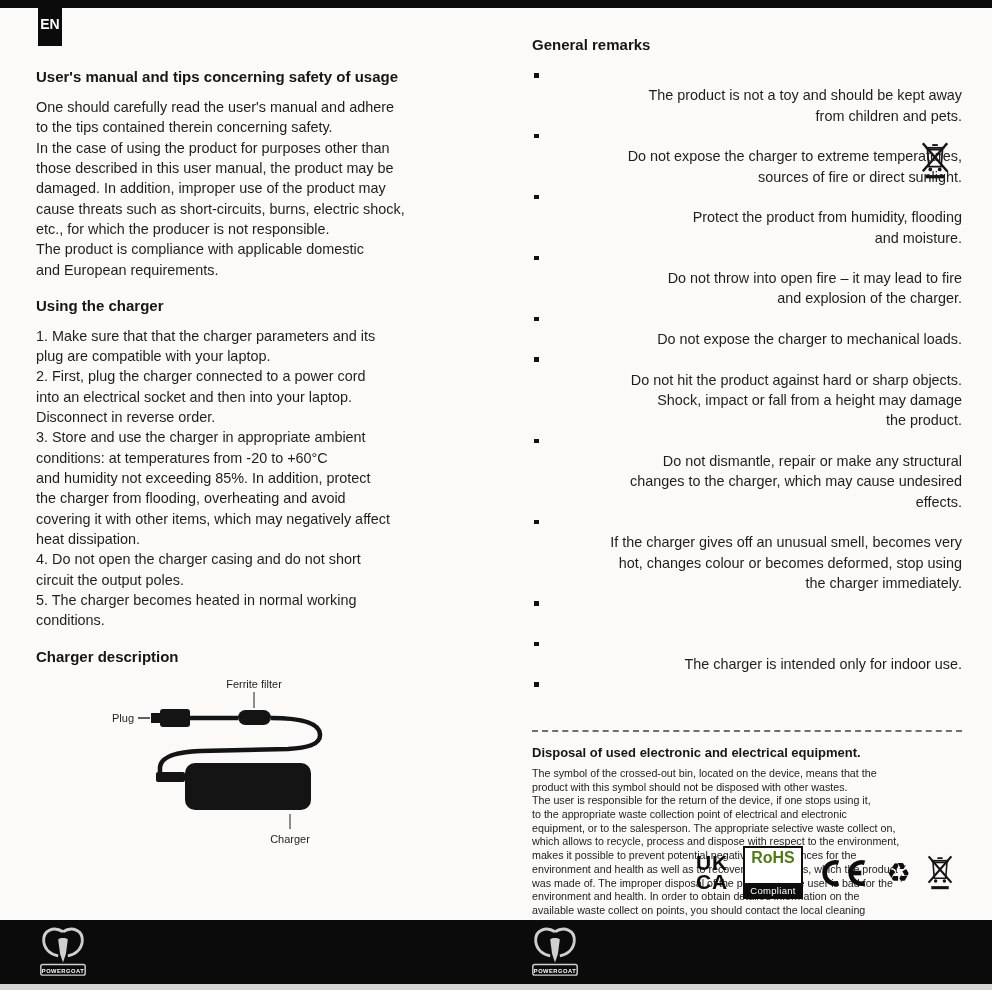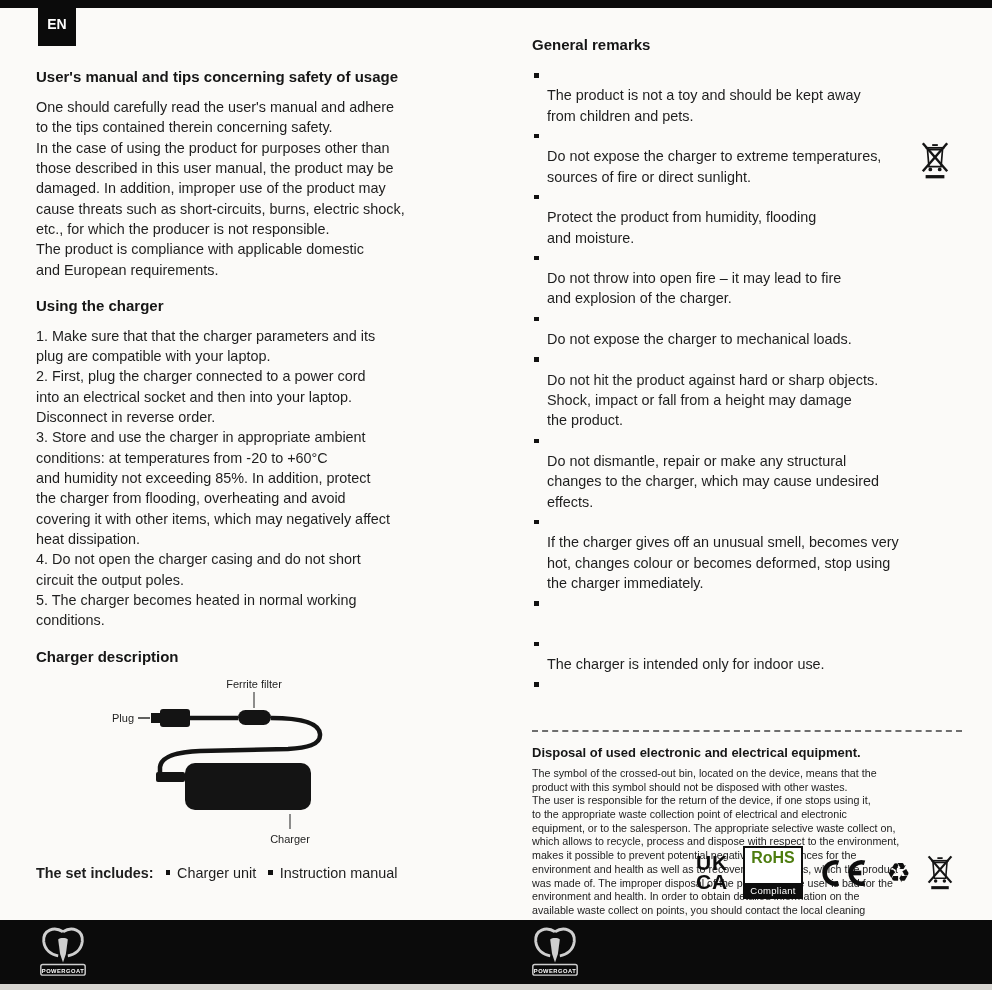--- a/index.html
+++ b/index.html
@@ -4,32 +4,32 @@
 <style>
   html,body { margin:0; padding:0; }
   body { width:992px; height:990px; background:#ffffff; }
   .page {
     position:relative; width:992px; height:990px; overflow:hidden;
     background:#fbfaf8; color:#1e1e1e;
     font-family:"Liberation Sans","DejaVu Sans",sans-serif;
   }
   .top-bar { position:absolute; top:0; left:0; width:100%; height:8px; background:#0b0b0b; }
   .lang-badge {
-    position:absolute; top:0; left:38px; width:38px; height:46px;
+    position:absolute; top:0; left:38px; width:24px; height:46px;
     background:#0b0b0b; color:#fff; font-weight:bold; font-size:14px;
     display:flex; align-items:center; justify-content:center; padding-top:2px; box-sizing:border-box;
   }
   .col-left  { position:absolute; left:36px;  top:68px; width:444px; }
   .col-right { position:absolute; left:532px; top:36px; width:430px; }
   h2.sec { font-size:15px; font-weight:bold; margin:0 0 12px 0; color:#161616; }
   h2.sec.mt { margin-top:17px; }
   .body-text { font-size:14.4px; line-height:1.41; white-space:pre-line; margin:0; }
   .intro { margin-bottom:2px; }
   .step { margin:0; }
-  .bullet-item { position:relative; padding-left:15px; font-size:14.4px; line-height:1.41; white-space:pre-line; }
+  .bullet-item { position:relative; padding-left:15px; font-size:14.4px; line-height:1.41; white-space:pre-line;text-align:right; }
   .sq { position:absolute; left:2px; top:8px; width:4.5px; height:4.5px; background:#111; }
   .divider { border:0; border-top:2px dashed #6e6e6e; margin:15px 0 13px 0; }
   .disposal-h { font-size:13px; font-weight:bold; margin:0 0 7px 0; color:#161616; }
   .disposal-t { font-size:10.7px; line-height:1.28; white-space:pre-line; margin:0; color:#222; }
   .marks { position:absolute; top:846px; right:38px; display:flex; align-items:center; gap:15px; }
   .ukca { font-weight:800; font-size:21px; line-height:0.88; letter-spacing:1px; color:#0d0d0d; }
   .rohs { border:2.5px solid #0d0d0d; text-align:center; background:#fff; }
   .rohs-title { font-weight:800; font-size:16px; padding:1px 6px 16px 6px; color:#4d7c0f; }
   .rohs-sub { background:#0d0d0d; color:#fff; font-size:9.5px; padding:1.5px 4px; letter-spacing:0.3px; }
   .recycle { font-family:"DejaVu Sans",sans-serif; font-size:27px; color:#0d0d0d; line-height:1; }
@@ -109,23 +109,20 @@
       <rect x="58" y="32" width="30" height="18" rx="3" fill="#141414"></rect>
       <line x1="88" y1="41" x2="136" y2="41" stroke="#141414" stroke-width="4.5"></line>
       <rect x="136" y="33" width="33" height="15" rx="7.5" fill="#141414"></rect>
       <path d="M169 41 C 200 41 217 46 218 57 C 219 68 204 71 186 72 L 98 74 C 74 75 59 80 58 90 L 58 96" fill="none" stroke="#141414" stroke-width="4.5"></path>
       <rect x="54" y="95" width="29" height="10" rx="2" fill="#141414"></rect>
       <rect x="83" y="86" width="126" height="47" rx="10" fill="#141414"></rect>
       <line x1="188" y1="137" x2="188" y2="152" stroke="#1e1e1e" stroke-width="1"></line>
       <text x="188" y="166" text-anchor="middle">Charger</text>
     </svg>
 
-    <div class="set-row">
-      <span class="set-label">The set includes:</span><span><span class="inc-item"><span class="inc-sq"></span><span>Charger unit</span></span><span class="inc-item"><span class="inc-sq"></span><span>Instruction manual</span></span></span>
-    </div>
   </div>
 
   <div class="col-right">
     <h2 class="sec">General remarks</h2>
     <div>
 
         <div class="bullet-item">
           <span class="sq"></span><span>The product is not a toy and should be kept away
 from children and pets.</span>
         </div>

